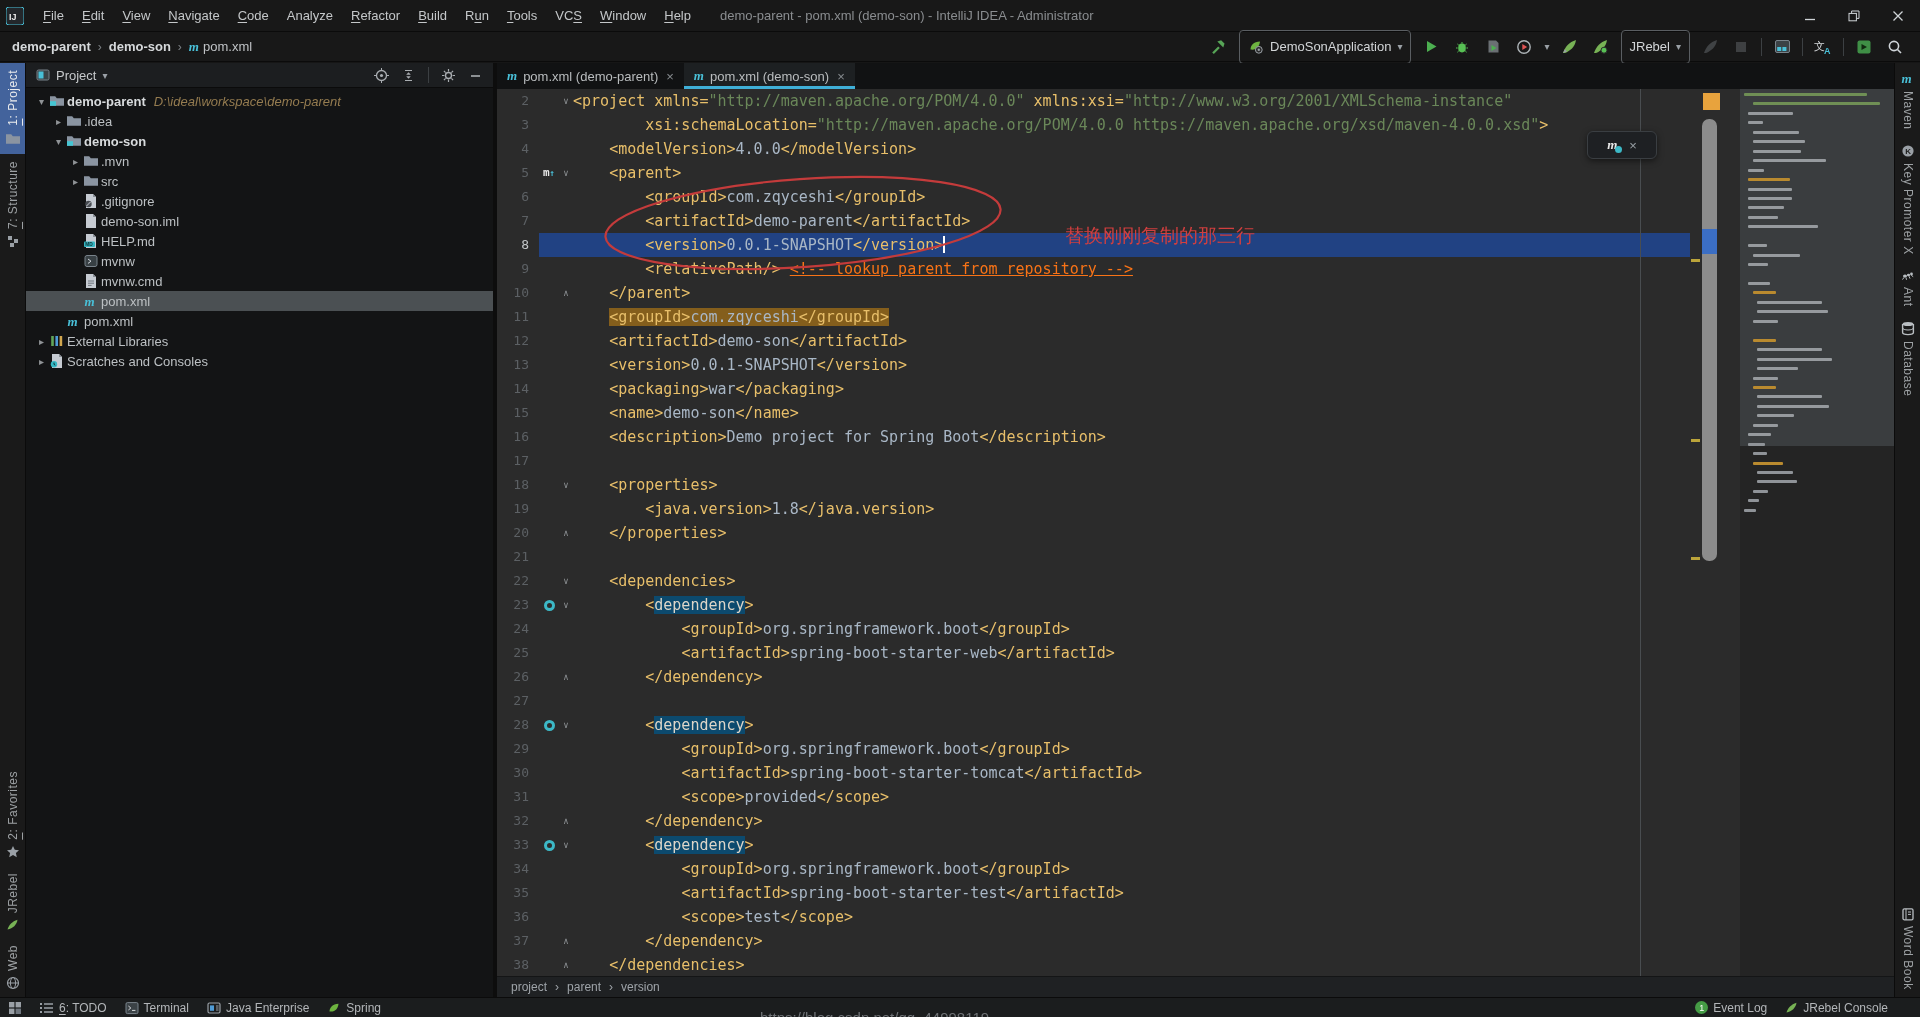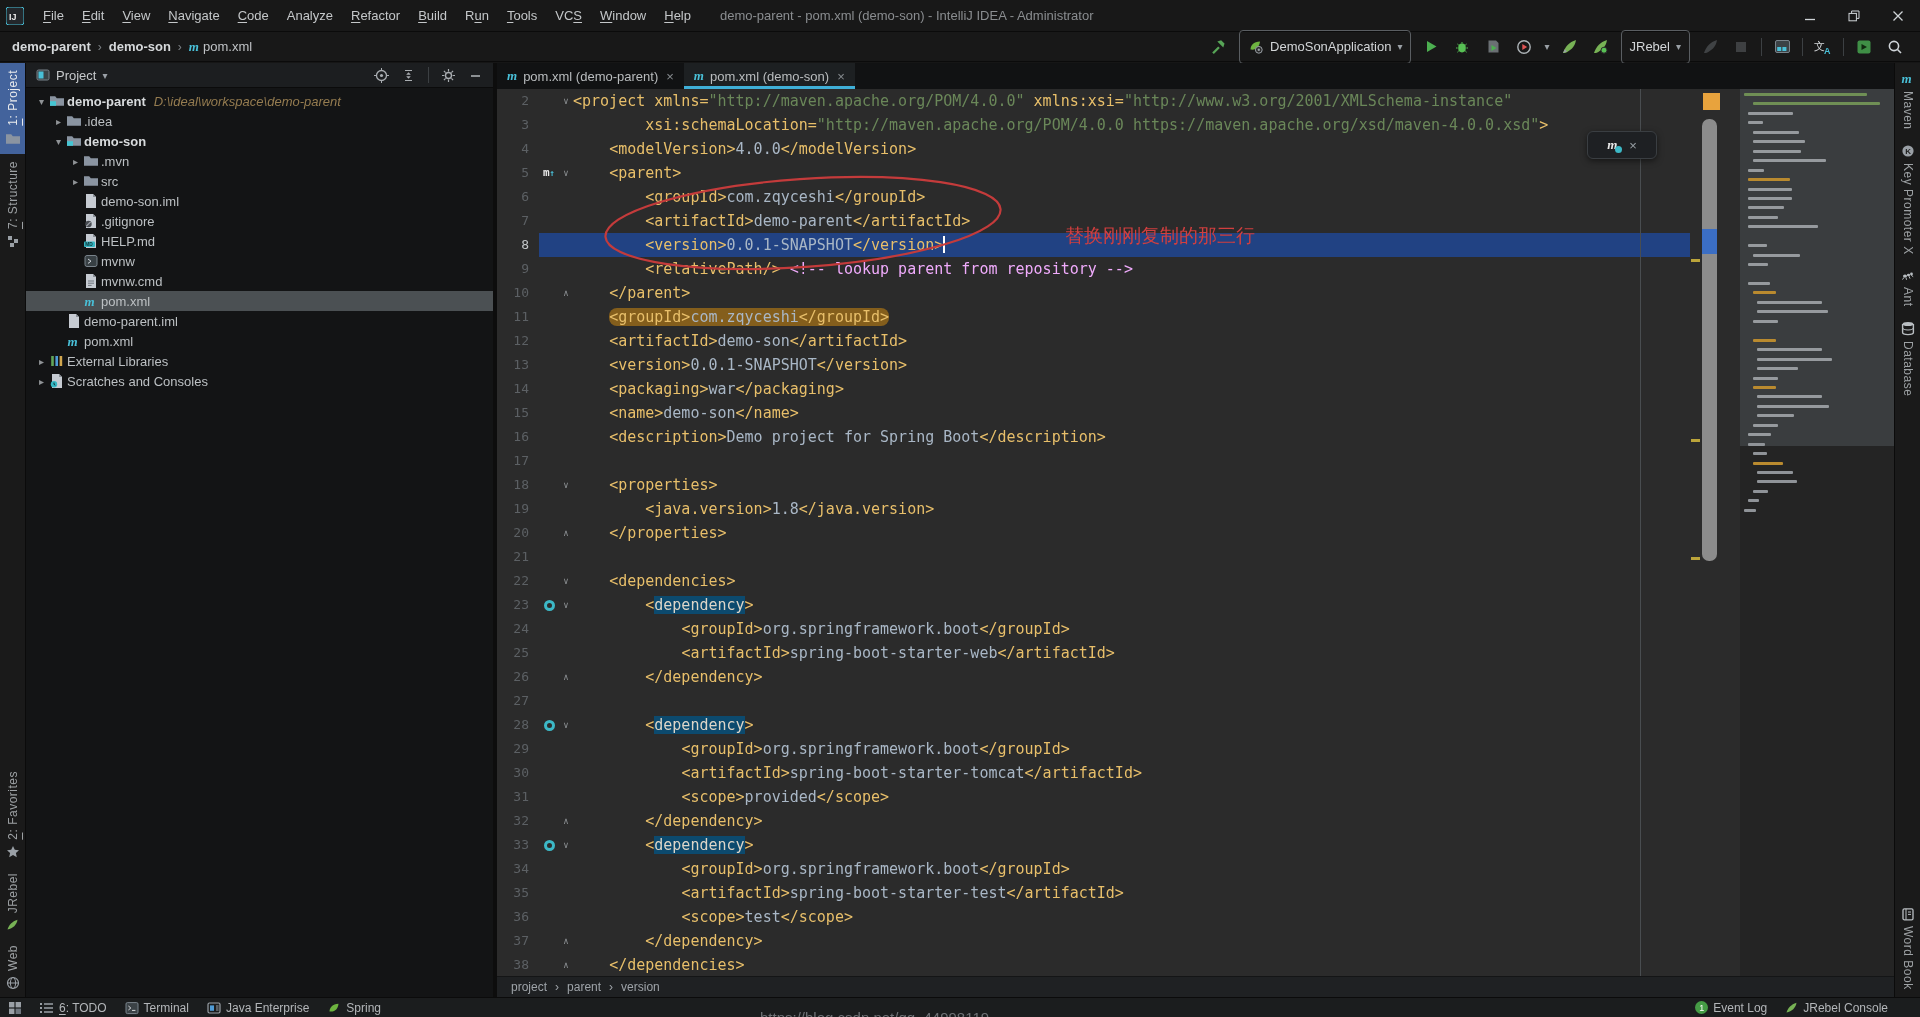--- a/index.html
+++ b/index.html
@@ -67,22 +67,22 @@
 
   #code-area { position:absolute; left:0; top:26px; width:1193px; bottom:21px; overflow:hidden; }
   .eline { display:flex; height:24px; font-family:"DejaVu Sans Mono", monospace; font-size:15px; line-height:24px; }
   .ln { width:42px; text-align:right; padding-right:10px; color:#5c6064; font-size:13px; flex:none; }
   .gi { width:20px; flex:none; display:flex; align-items:center; justify-content:center; }
   .fi { width:14px; flex:none; color:#8e9295; font-size:9px; text-align:center; line-height:24px; }
   .cd { flex:1; white-space:pre; }
   .eline.cur .cd, .eline.cur .fi, .eline.cur .gi { background:#214283; }
   .eline.cur .ln { color:#c3c6c8; }
   .seg-t { color:#e8bf6a; } .seg-x { color:#a9b7c6; } .seg-s { color:#6a8759; }
-  .seg-c { color:#f0abfc; } .seg-h { background:#0c4a6e; color:#ddd6c9; }
-  .hlfull { background:#845e1c;border-radius:8px; }
+  .seg-c { color:#f97316;text-decoration:underline; } .seg-h { background:#0c4a6e; color:#ddd6c9; }
+  .hlfull { background:#845e1c; }
   .caret { display:inline-block; width:2px; height:17px; background:#ffffff; vertical-align:middle; margin-bottom:3px; }
   .gic-mvn { color:#e8e8e8; font-size:11px; font-weight:bold; line-height:10px; }
   .gic-mvn .up { color:#49c0d8; font-size:9px; }
   .gic-dep { width:11px; height:11px; border:3px solid #3cb8c6; border-radius:50%; }
 
   #margin-guide { position:absolute; left:1143px; top:26px; bottom:21px; width:1px; background:#494d50; }
 
   #annot-svg { position:absolute; left:0; top:26px; pointer-events:none; }
   #annot-text { position:absolute; left:568px; top:160px; color:#d23f3f; font-size:19px; white-space:nowrap; }
 
@@ -459,35 +459,35 @@
           </svg>
         </span>
         <span class="tlabel">src</span>
       </div>
       <div class="trow" style="padding-left: 42px;">
         <span class="chev"></span>
         <span class="tico">
           <svg width="16" height="16">
             <path d="M3 1h7l3 3v11H3z" fill="#c6cbd2"></path>
             <path d="M10 1v3h3z" fill="#8a9097"></path>
-          </svg>
-        </span>
-        <span class="tlabel">demo-son.iml</span>
+            <circle cx="5.5" cy="11" r="3.2" fill="#4a4e54"></circle>
+            <path d="M3.5 13 7.5 9" stroke="#c6cbd2"></path>
+          </svg>
+        </span>
+        <span class="tlabel">.gitignore</span>
       </div>
       <div class="trow" style="padding-left: 42px;">
         <span class="chev"></span>
         <span class="tico">
           <svg width="16" height="16">
             <path d="M3 1h7l3 3v11H3z" fill="#c6cbd2"></path>
             <path d="M10 1v3h3z" fill="#8a9097"></path>
-            <circle cx="5.5" cy="11" r="3.2" fill="#4a4e54"></circle>
-            <path d="M3.5 13 7.5 9" stroke="#c6cbd2"></path>
-          </svg>
-        </span>
-        <span class="tlabel">.gitignore</span>
+          </svg>
+        </span>
+        <span class="tlabel">demo-son.iml</span>
       </div>
       <div class="trow" style="padding-left: 42px;">
         <span class="chev"></span>
         <span class="tico">
           <svg width="16" height="16">
             <path d="M3 1h7l3 3v11H3z" fill="#c6cbd2"></path>
             <path d="M10 1v3h3z" fill="#8a9097"></path>
             <rect x="1" y="8.6" width="11" height="5.4" rx="1" fill="#35b8c4"></rect>
             <text x="2.2" y="13" font-size="4.8" fill="#0e3338" font-weight="bold">MD</text>
           </svg>
@@ -516,30 +516,20 @@
         <span class="tlabel">mvnw.cmd</span>
       </div>
       <div class="trow sel" style="padding-left: 42px;">
         <span class="chev"></span>
         <span class="tico">
           <svg width="16" height="16">
             <text x="1.5" y="12.5" font-size="13" font-weight="bold" font-style="italic" fill="#49c0d8" font-family="serif">m</text>
           </svg>
         </span>
         <span class="tlabel">pom.xml</span>
-      </div>
-      <div class="trow" style="padding-left: 25px;">
-        <span class="chev"></span>
-        <span class="tico">
-          <svg width="16" height="16">
-            <path d="M3 1h7l3 3v11H3z" fill="#c6cbd2"></path>
-            <path d="M10 1v3h3z" fill="#8a9097"></path>
-          </svg>
-        </span>
-        <span class="tlabel">demo-parent.iml</span>
       </div>
       <div class="trow" style="padding-left: 25px;">
         <span class="chev"></span>
         <span class="tico">
           <svg width="16" height="16">
             <text x="1.5" y="12.5" font-size="13" font-weight="bold" font-style="italic" fill="#49c0d8" font-family="serif">m</text>
           </svg>
         </span>
         <span class="tlabel">pom.xml</span>
       </div>

